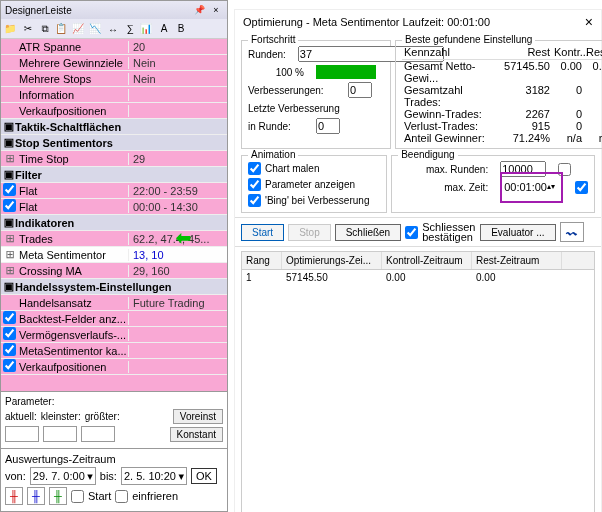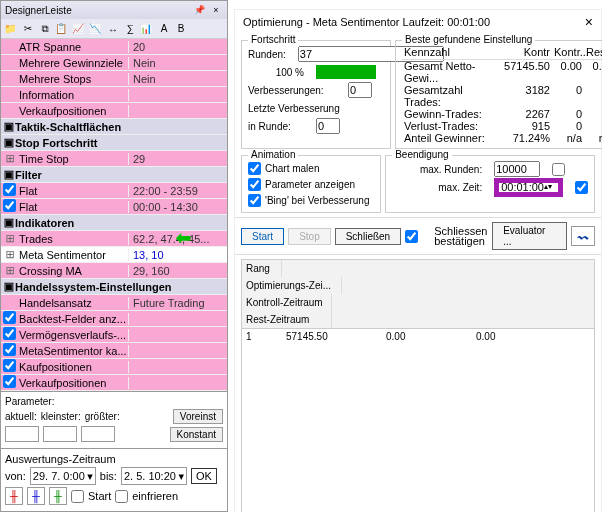--- a/index.html
+++ b/index.html
@@ -63,31 +63,31 @@
 .kv-table .drow div { padding:0 2px; }
 .kv-table .c1 { width:100px; } .kv-table .c2 { width:50px; text-align:right;} .kv-table .c3{width:32px;text-align:right;} .kv-table .c4{width:32px;text-align:right;}
 
 .opts .row { display:flex; align-items:center; gap:4px; height:16px; }
 .opts label { font-size:10px; }
 
 .btnbar { display:flex; gap:4px; padding:4px 6px; align-items:center; border-top:1px solid #ddd; border-bottom:1px solid #ddd; margin-top:4px; }
 .btnbar .b { border:1px solid #666; background:#f4f4f4; padding:2px 10px; font-size:10px; }
 .btnbar .b.primary { border-color:#005fb8; color:#005fb8; }
 .btnbar .b.disabled { color:#aaa; border-color:#ccc; }
-.btnbar .chk { display:flex; align-items:center; gap:16px; font-size:10px;}
+.btnbar .chk { display:flex; align-items:center; gap:4px; font-size:10px;}
 .btnbar .eval-icon { width:24px; height:20px; border:1px solid #999; display:flex; align-items:center; justify-content:center; color:#003399;}
 
 .result-grid { flex:1; margin:4px 6px; border:1px solid #ccc; display:flex; flex-direction:column; overflow:hidden;}
-.result-grid .ghead { display:flex; background:#f2f2f2; border-bottom:1px solid #ccc;flex-direction:column; }
+.result-grid .ghead { display:flex; background:#f2f2f2; border-bottom:1px solid #ccc; }
 .result-grid .ghead div { padding:3px 4px; border-right:1px solid #ddd; font-size:10px; }
 .result-grid .gbody { flex:1; overflow:auto; }
 .result-grid .grow { display:flex; }
 .result-grid .grow div { padding:2px 4px; font-size:10px; }
 .gc1{width:40px;} .gc2{width:100px;} .gc3{width:90px;} .gc4{width:90px;}
-.time-input { border:5px solid #a21caf; padding:0 2px; display:inline-flex; align-items:center; height:19px;}
+.time-input { border:2px solid #a21caf; padding:0 2px; display:inline-flex; align-items:center; height:31px;}
 .spin { display:inline-block; width:12px; font-size:8px; line-height:4px; }
 </style>
 </head>
 <body>
 
 <div class="left-panel">
   <div class="titlebar">
     <span class="title">DesignerLeiste</span>
     <div class="controls">
       <span class="tb-btn">📌</span>
@@ -132,21 +132,21 @@
         <span class="indent"></span>
         <span class="label">Verkaufpositionen</span>
         <span class="value"></span>
       </div>
       <div class="tree-row header">
         <span class="exp">▣</span>
         <span class="label">Taktik-Schaltflächen</span>
       </div>
       <div class="tree-row header">
         <span class="exp">▣</span>
-        <span class="label">Stop Fortschritt</span>
+        <span class="label">Stop Sentimentors</span>
       </div>
       <div class="tree-row cols indent1">
         <span class="plus">⊞</span>
         <span class="label">Time Stop</span>
         <span class="value">29</span>
       </div>
       <div class="tree-row header">
         <span class="exp">▣</span>
         <span class="label">Filter</span>
       </div>
@@ -194,25 +194,20 @@
         <span class="value"></span>
       </div>
       <div class="tree-row cols indent1">
         <span class="chk"><input type="checkbox" checked="" style=""></span>
         <span class="label">Vermögensverlaufs-...</span>
         <span class="value"></span>
       </div>
       <div class="tree-row cols indent1">
         <span class="chk"><input type="checkbox" checked="" style=""></span>
         <span class="label">MetaSentimentor ka...</span>
-        <span class="value"></span>
-      </div>
-      <div class="tree-row cols indent1">
-        <span class="chk"><input type="checkbox" checked="" style=""></span>
-        <span class="label">Kaufpositionen</span>
         <span class="value"></span>
       </div>
       <div class="tree-row cols indent1">
         <span class="chk"><input type="checkbox" checked="" style=""></span>
         <span class="label">Verkaufpositionen</span>
         <span class="value"></span>
       </div>
     </div>
   <div class="arrow">⬅</div>
 
@@ -294,21 +289,21 @@
       <div class="row">
           <span class="lbl" style="width:56px;text-align:left">in Runde:</span>
           <input class="num" style="width: 24px;" value="0">
         </div>
     </div>
     <div class="fs" style="flex:1">
       <span class="legend">Beste gefundene Einstellung</span>
       <div class="kv-table" id="kv-table">
           <div class="hrow">
             <div class="c1">Kennzahl</div>
-            <div class="c2">Kontr</div>
+            <div class="c2">Rest</div>
             <div class="c3">Kontr...</div>
             <div class="c4">Rest-...</div>
           </div>
           <div class="drow">
             <div class="c1">Gesamt Netto-Gewi...</div>
             <div class="c2">57145.50</div>
             <div class="c3">0.00</div>
             <div class="c4">0.00</div>
           </div>
           <div class="drow">

